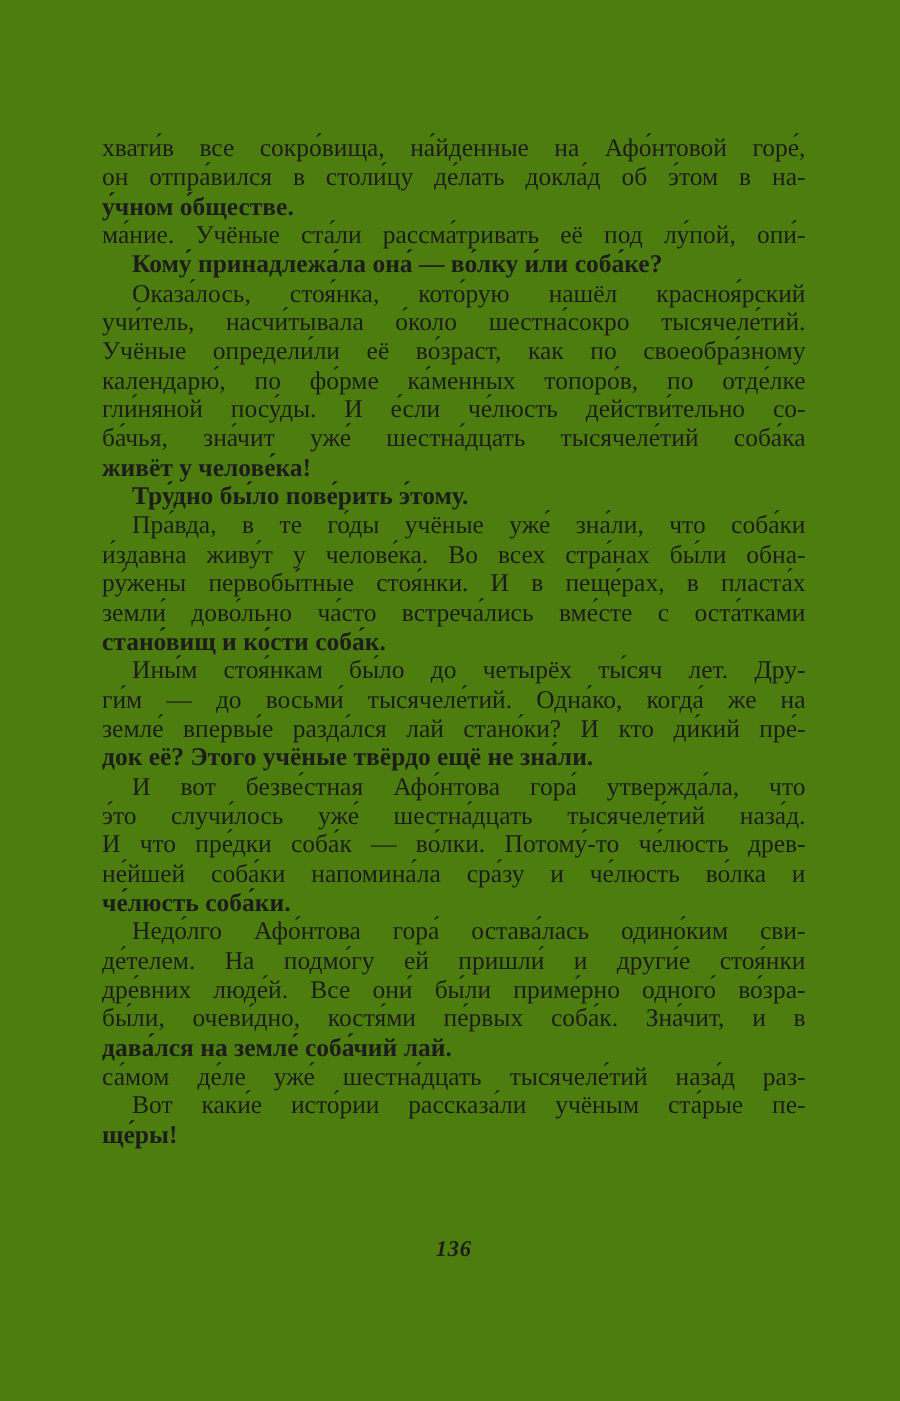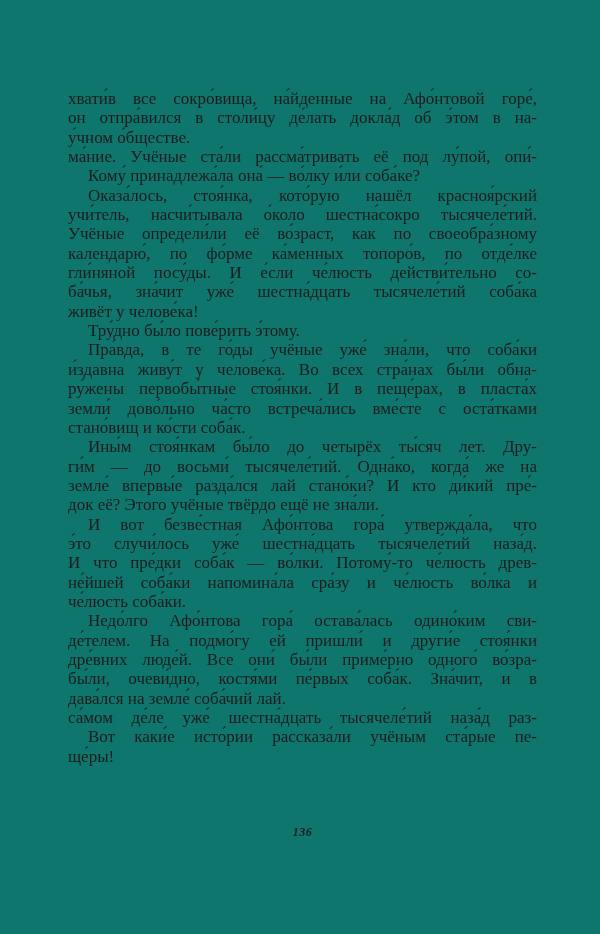--- a/index.html
+++ b/index.html
@@ -10,54 +10,55 @@
     width: 600px;
     height: 934px;
     position: relative;
     background: #fefefe;
     font-family: "Liberation Serif", "DejaVu Serif", serif;
     overflow: hidden;
   }
   .page {
     position: absolute;
     inset: 0;
-    background: #0f766e;
+    background: #4d7c0f;
   }
   .text-block {
     position: absolute;
     left: 68px;
     top: 89px;
     width: 469px;
     color: #1c1c1c;
     font-size: 17px;
     line-height: 19.35px;
   }
   .paragraph {
     margin: 0;
     padding: 0;
   }
   .line {
     text-align: justify;
     text-align-last: justify;
   }
   .line.last {
     text-align-last: left;
+    font-weight: bold;
   }
   .line.indent {
     text-indent: 20px;
   }
   .page-number {
     position: absolute;
     top: 825px;
     left: 68px;
     width: 469px;
     text-align: center;
     font-style: italic;
     font-weight: bold;
-    font-size: 12px;
+    font-size: 15px;
     color: #1c1c1c;
     letter-spacing: 0.5px;
   }
 </style>
 </head>
 <body style="background: rgb(254, 254, 254);">
 
 <div class="page">
   <div class="text-block" id="text-container" style="color: rgb(28, 28, 28);">
       <div class="paragraph">

